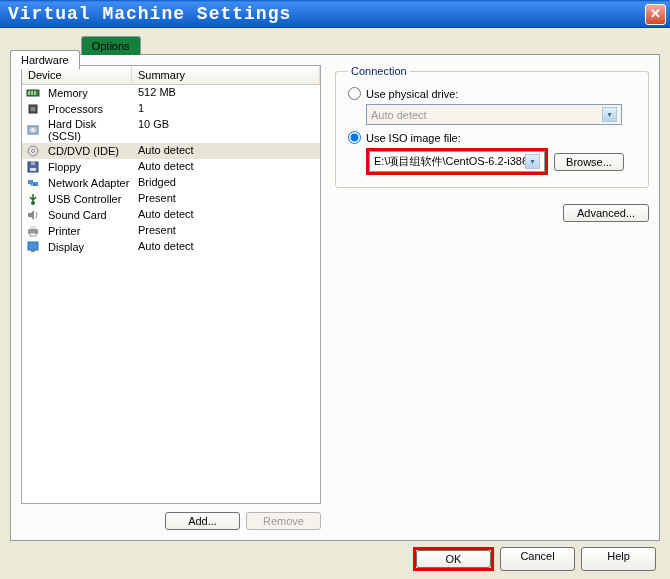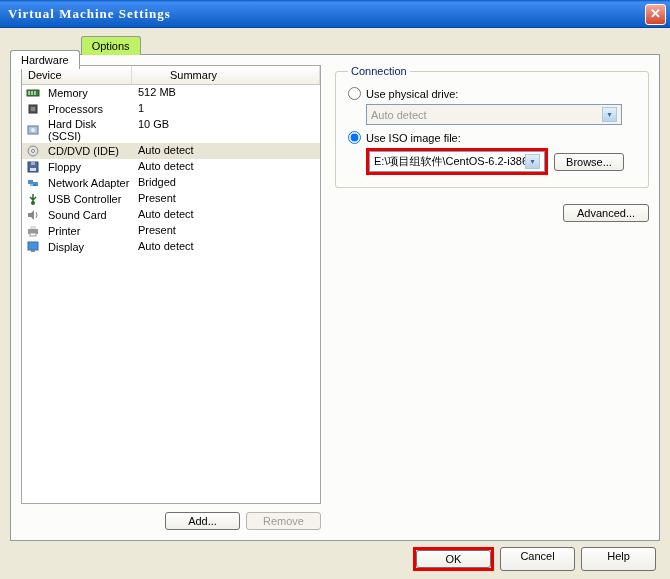--- a/index.html
+++ b/index.html
@@ -1,27 +1,27 @@
 <!DOCTYPE html>
 <html><head>
 <meta charset="utf-8">
 <style>
 * { box-sizing: border-box; margin: 0; padding: 0; font-family: Tahoma, sans-serif; font-size: 11px; }
 body { background: #ece9d8; width: 670px; height: 579px; overflow: hidden; }
 .titlebar { height: 28px; background: linear-gradient(to bottom, #0a5bc4 0%, #3f8cf3 8%, #0a5bc4 95%, #003399 100%); display: flex; align-items: center; padding: 0 4px; color: #fff; }
-.titlebar-text { flex: 1; font-family: Liberation Serif, serif; font-weight: bold; font-size: 13px; letter-spacing: 1px; padding-left: 4px; }
+.titlebar-text { flex: 1; font-family: Liberation Mono, monospace; font-weight: bold; font-size: 18px; letter-spacing: 1px; padding-left: 4px; }
 .close-btn { width: 21px; height: 21px; background: linear-gradient(to bottom, #f5a8a0, #d1452b); border: 1px solid #fff; border-radius: 3px; color: #fff; font-weight: bold; text-align: center; line-height: 18px; font-size: 13px; cursor: pointer; }
 .dialog-body { padding: 8px 10px 8px 10px; height: calc(579px - 28px); display: flex; flex-direction: column; }
 .tabs-row { display: flex; position: relative; z-index: 2; }
-.tab { padding: 3px 10px; background: #bef264; border: 1px solid #919b9c; border-bottom: none; border-radius: 3px 3px 0 0; margin-right: 1px; cursor: pointer; }
+.tab { padding: 3px 10px; background: #15803d; border: 1px solid #919b9c; border-bottom: none; border-radius: 3px 3px 0 0; margin-right: 1px; cursor: pointer; }
 .tab.active { background: #fff; position: relative; top: 14px; }
 .tab-panel { flex: 1; background: #fcfcfa; border: 1px solid #919b9c; margin-top: -1px; padding: 10px; display: flex; gap: 14px; }
 .left-col { flex: 0 0 300px; display: flex; flex-direction: column; }
 .device-list { flex: 1; background: #fff; border: 1px solid #a7a6aa; overflow: hidden; }
-.list-header { display: flex; background: linear-gradient(to bottom, #fff, #f1efe6); border-bottom: 1px solid #cac7ba; gap: 32px; }
+.list-header { display: flex; background: linear-gradient(to bottom, #fff, #f1efe6); border-bottom: 1px solid #cac7ba; }
 .list-header .col { padding: 3px 6px; border-right: 1px solid #e0ddd0; }
 .col-device { width: 110px; }
 .col-summary { flex: 1; }
 .list-body { }
 .list-row { display: flex; padding: 1px 0; cursor: pointer; }
 .list-row.selected { background: #e8e5d7; }
 .cell-device { width: 110px; padding-left: 4px; display: flex; align-items: center; gap: 8px; }
 .cell-summary { flex: 1; padding-left: 6px; }
 .dev-icon { width: 14px; height: 14px; display: inline-block; }
 .left-buttons { display: flex; justify-content: flex-end; gap: 6px; margin-top: 8px; }

